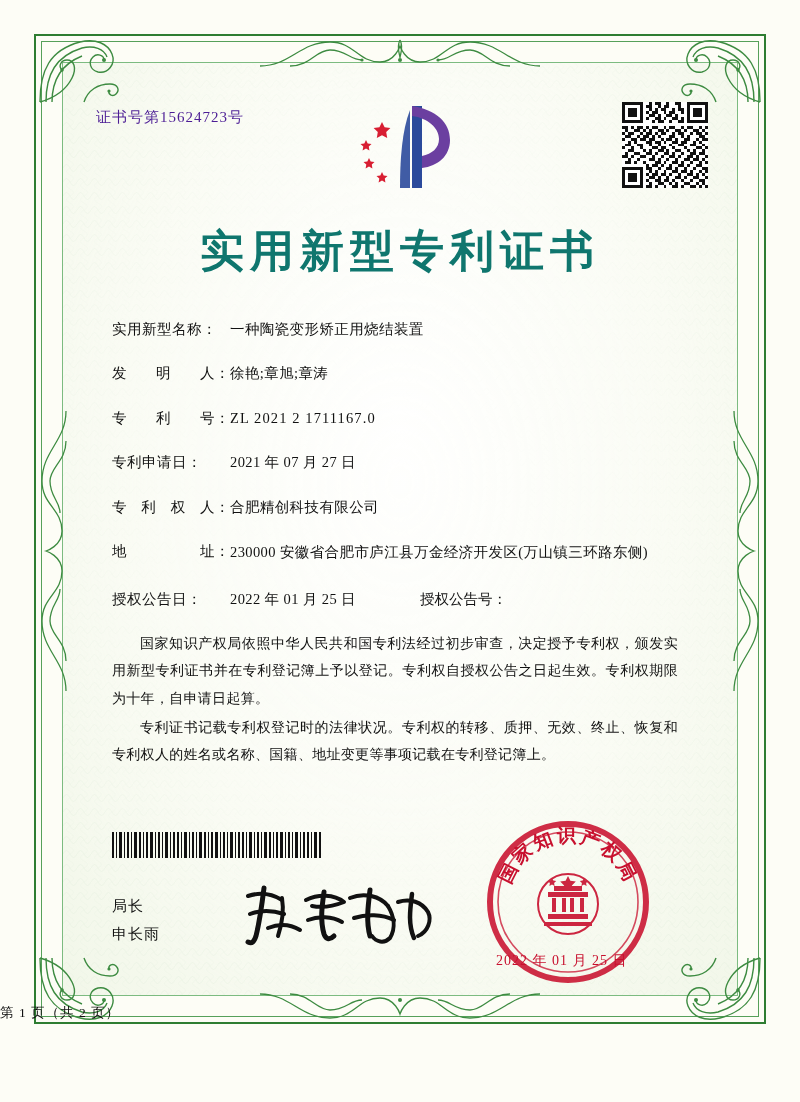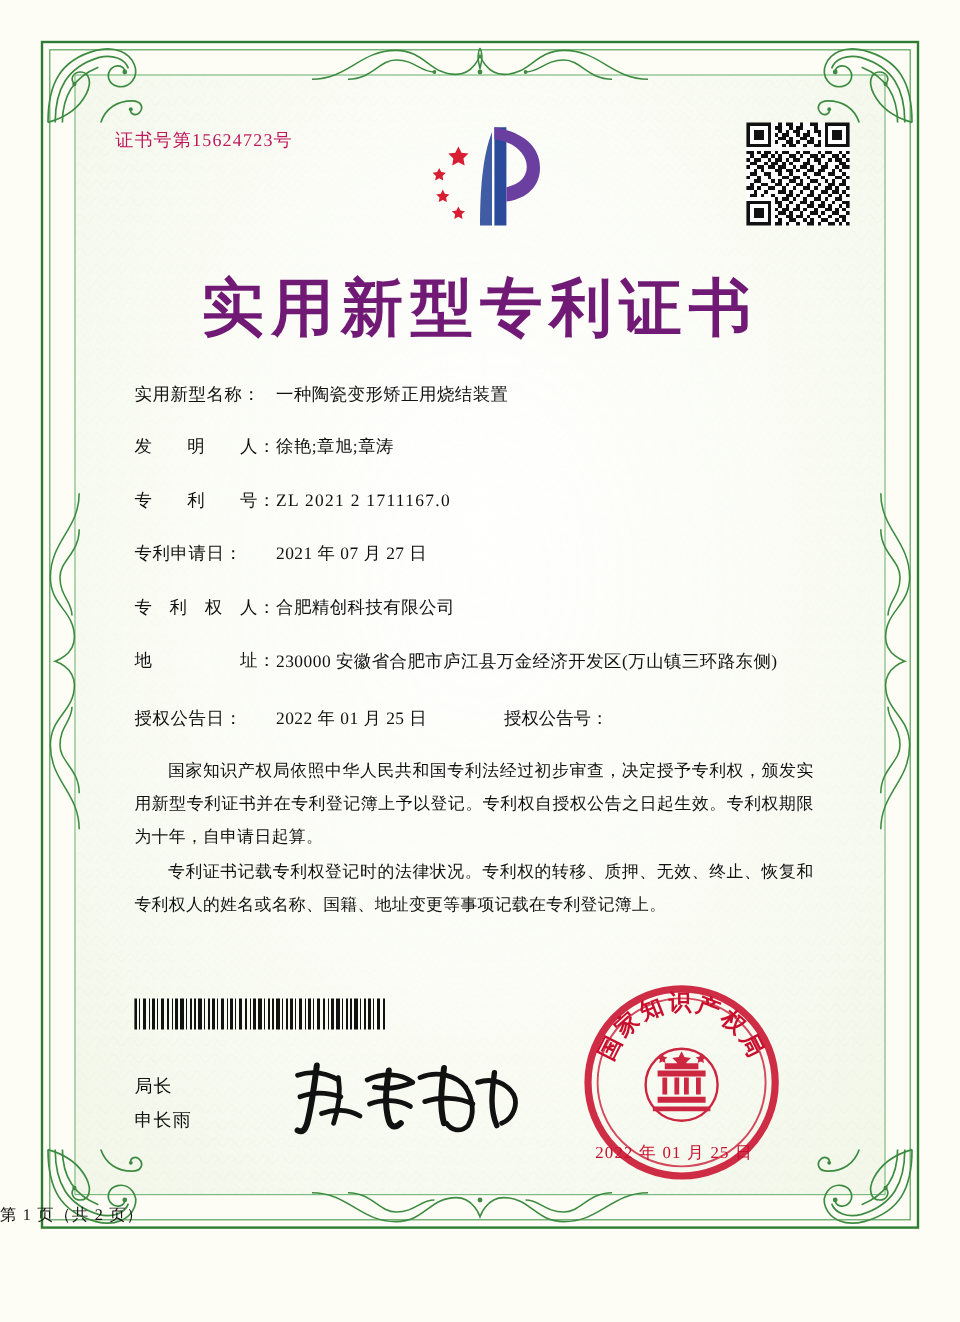--- a/index.html
+++ b/index.html
@@ -109,21 +109,21 @@
     margin-right: -133px;
     pointer-events: none;
   }
 
   
   .cert-no {
     position: absolute;
     left: 96px;
     top: 108px;
     font-size: 15px;
-    color: #be185d;
+    color: #4c1d95;
     letter-spacing: 1px;
     white-space: nowrap;
   }
   .logo {
     position: absolute;
     left: 352px;
     top: 100px;
     width: 110px;
     height: 96px;
   }
@@ -134,24 +134,24 @@
     width: 86px;
     height: 86px;
   }
 
   .title {
     position: absolute;
     left: 0;
     right: 0;
     top: 222px;
     text-align: center;
-    font-size: 52px;
+    font-size: 44px;
     font-weight: bold;
     letter-spacing: 6px;
-    color: #701a75;
+    color: #0f766e;
     font-family: "Liberation Serif", "DejaVu Serif", serif;
   }
 
   
   .fields {
     position: absolute;
     left: 112px;
     top: 318px;
     width: 580px;
     font-size: 14.5px;

